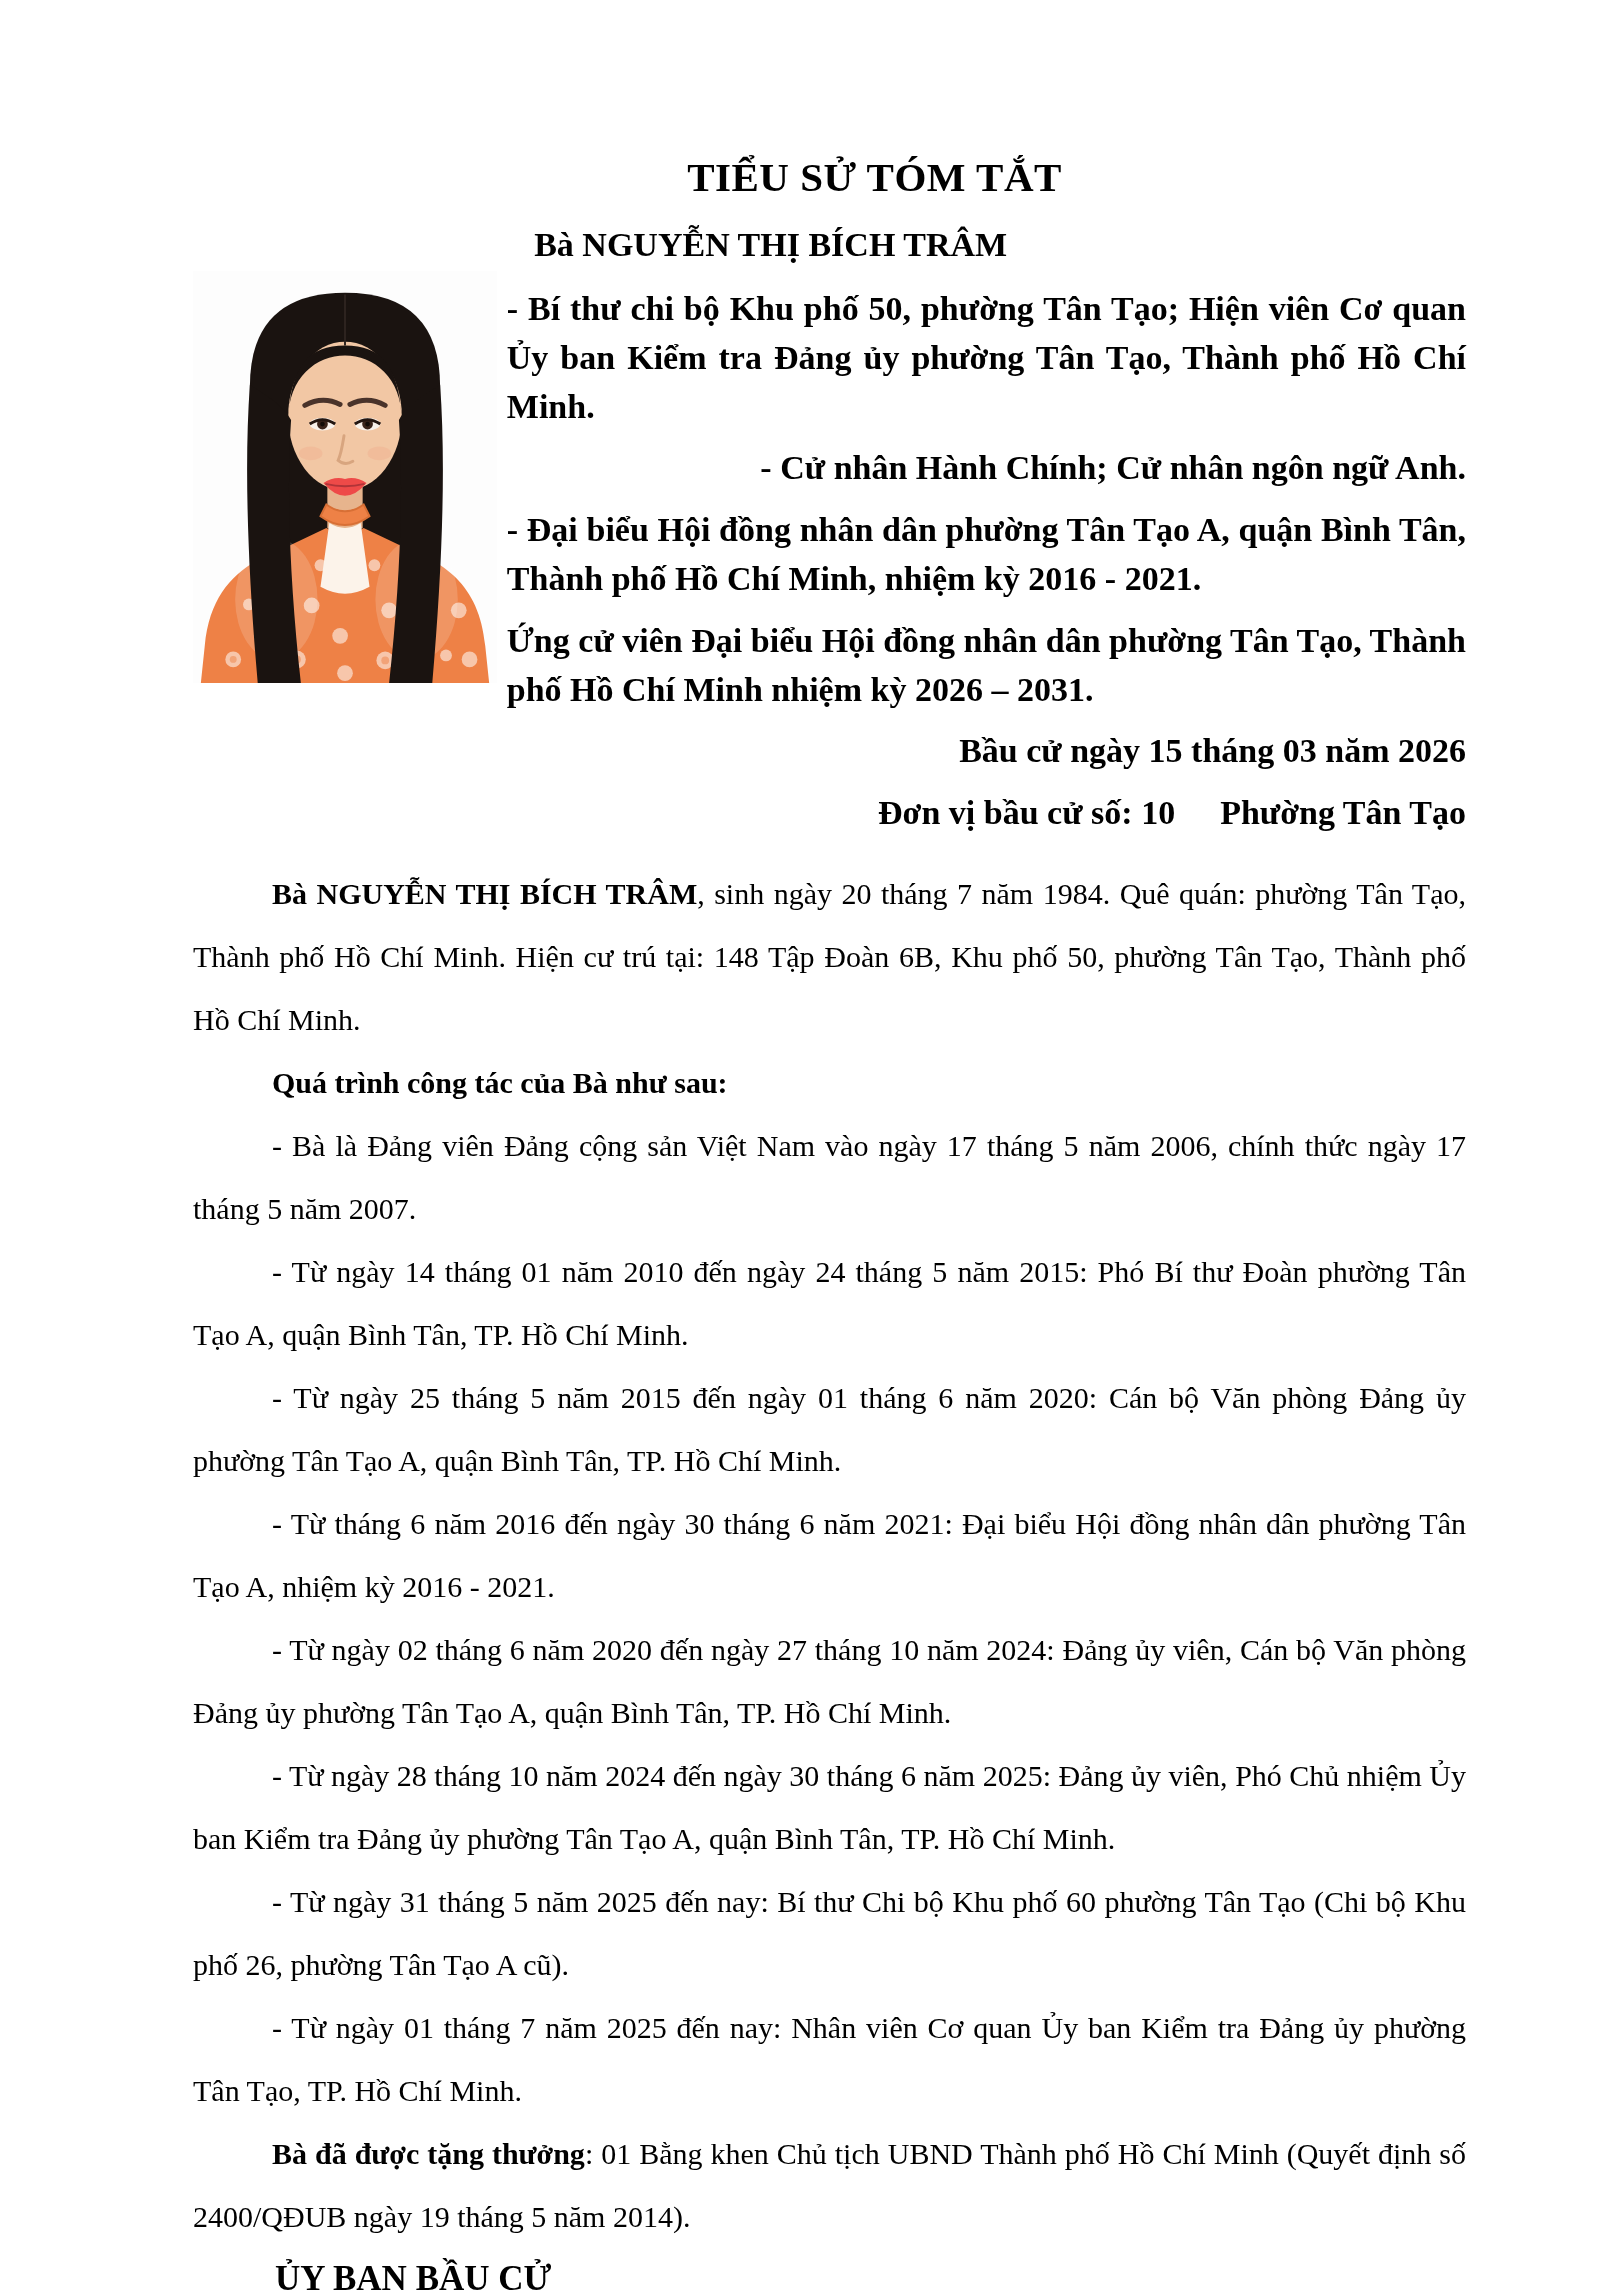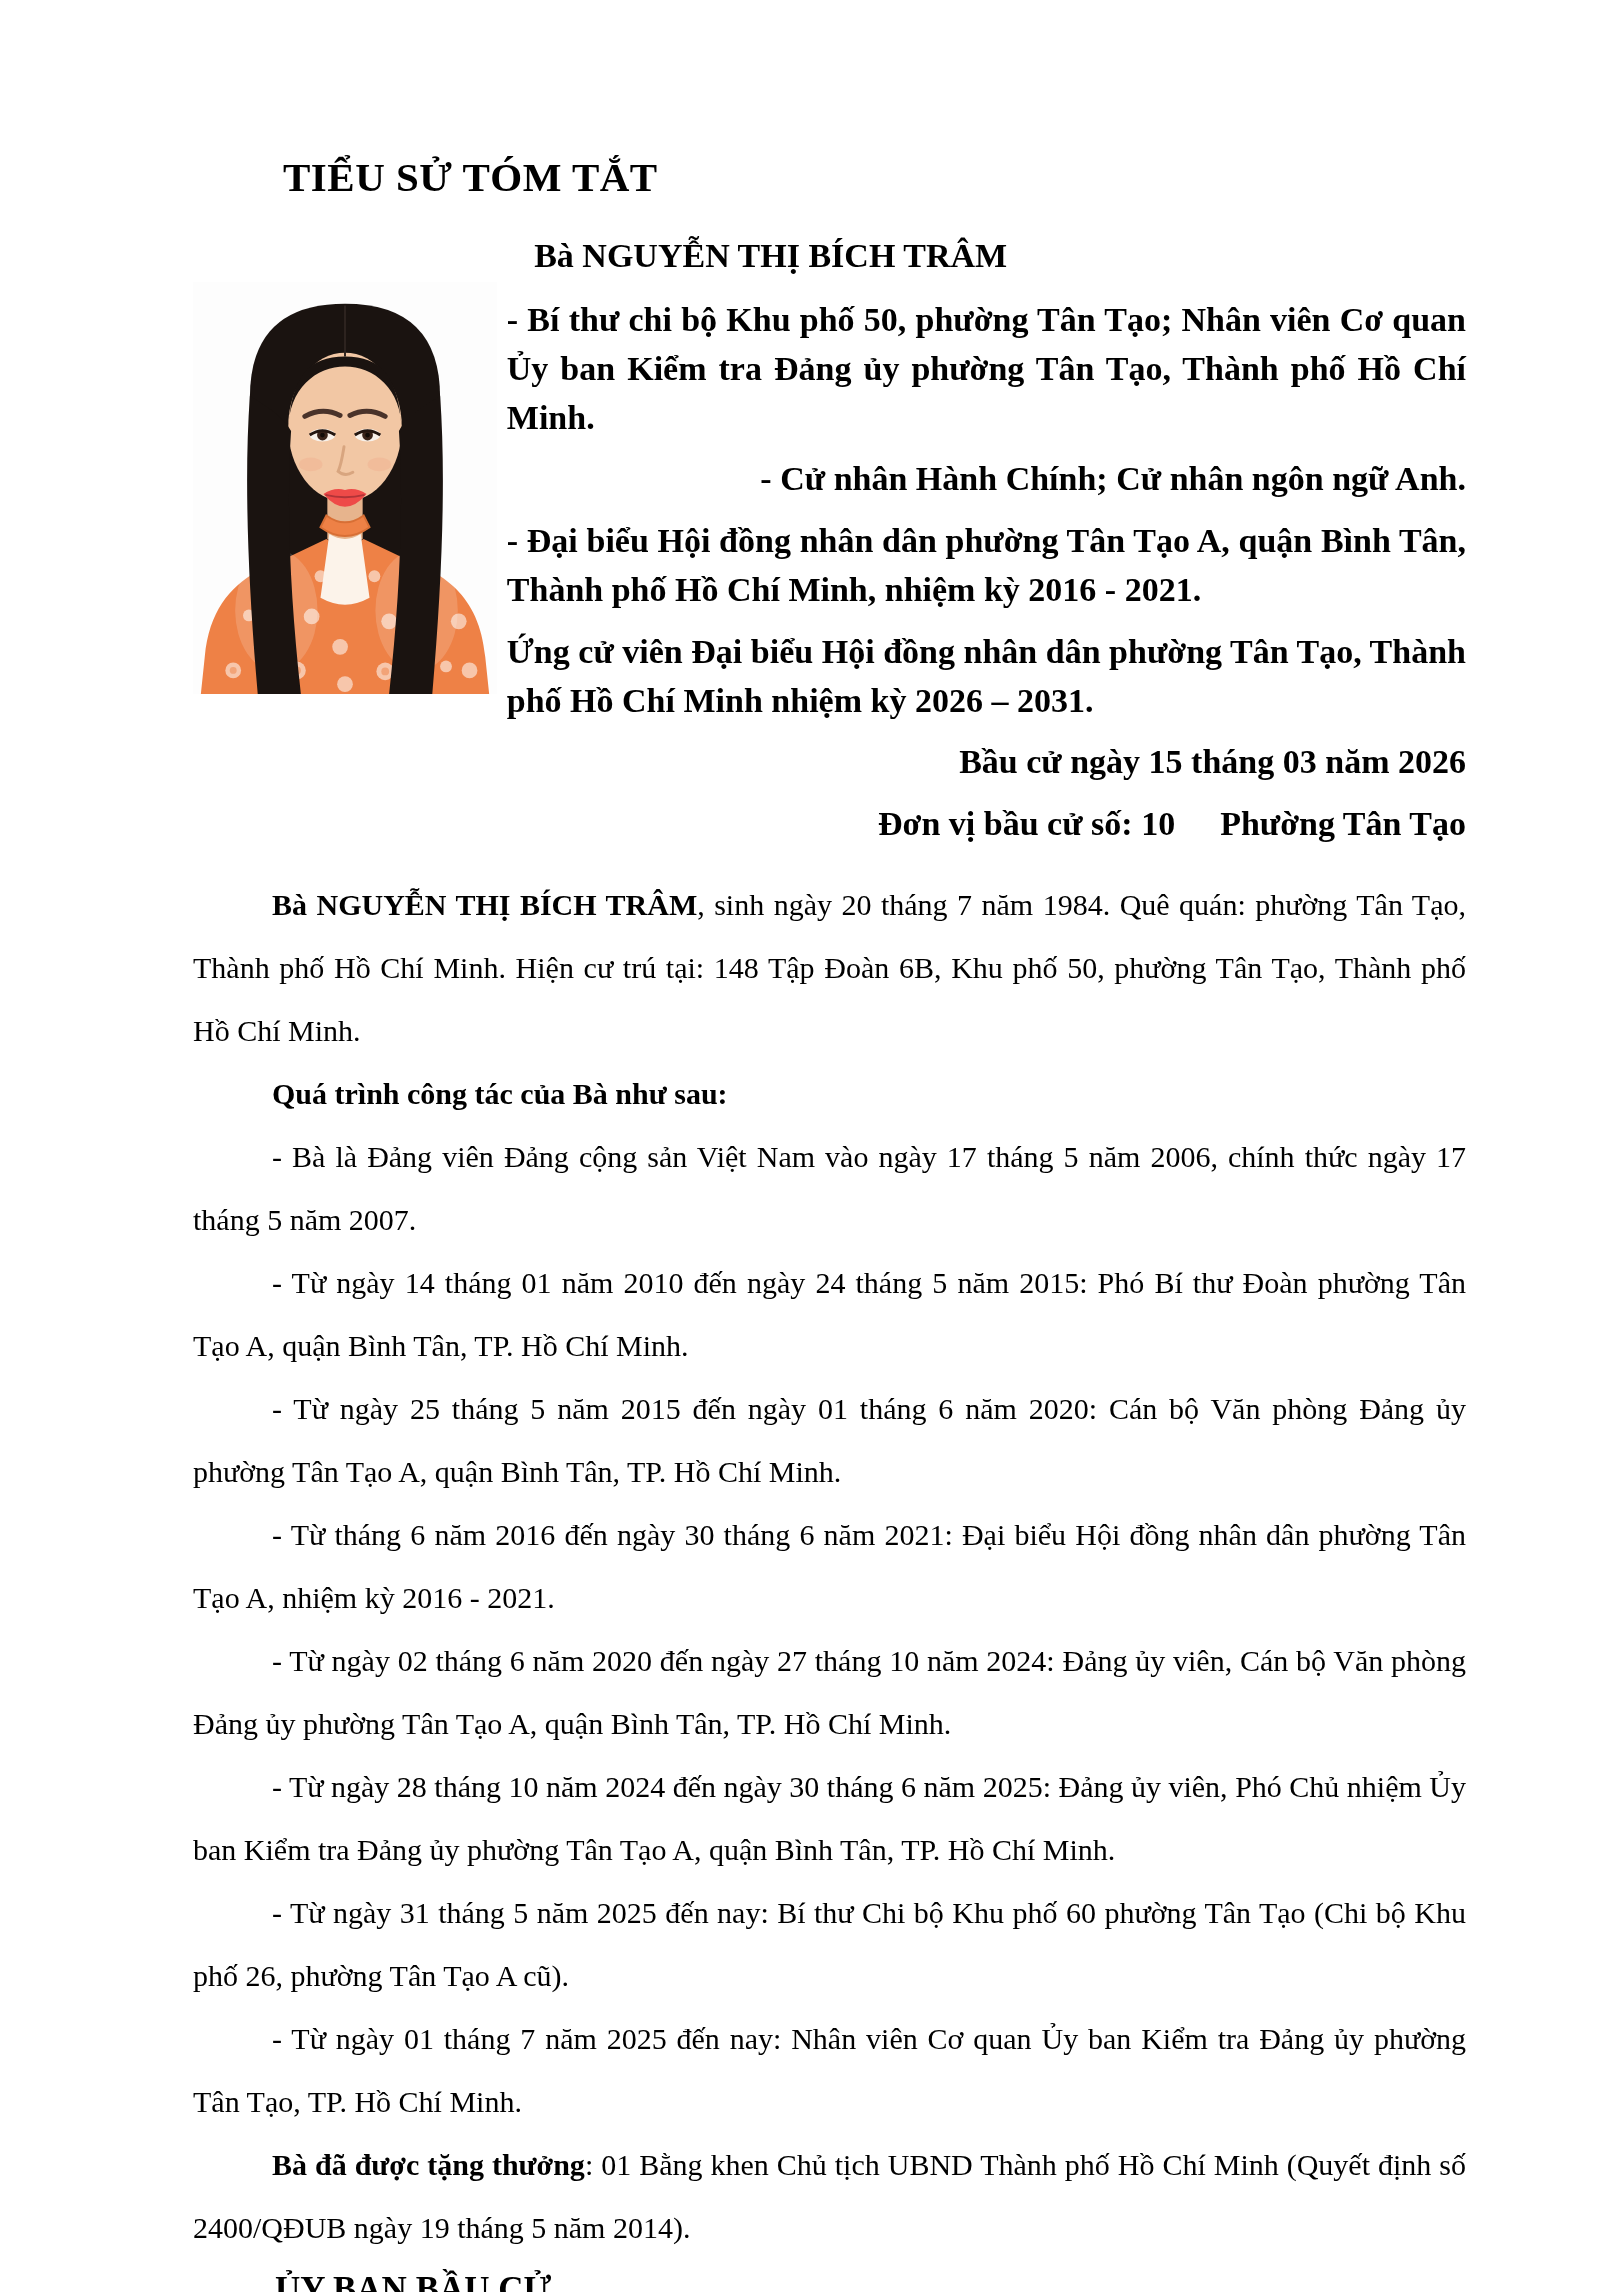--- a/index.html
+++ b/index.html
@@ -8,22 +8,22 @@
     position:relative;
     width:1621px; height:2293px;
     background:#ffffff;
     color:#000;
     font-family:"Liberation Serif","DejaVu Serif",serif;
     padding:153px 155px 0 193px;
     overflow:hidden;
   }
   .title {
     font-size:41px; font-weight:bold;
-    text-align:left; padding-left:90px;
-    margin-bottom:30px;
+    text-align:center; padding-left:90px;
+    margin-bottom:19px;
     letter-spacing:0.5px;
   }
   .top { display:flex; align-items:flex-start; }
   .photo-col { flex:0 0 304px; margin-top:51px; }
   .photo-frame { width:304px; height:412px; display:block; }
   .info-col { flex:1; padding-left:9.8px; }
   .info-col p {
     font-weight:bold; font-size:34px; line-height:49px;
     text-align:justify; margin-bottom:12.7px;
   }
@@ -118,21 +118,21 @@
         <path d="M130,250 L136,238 Q155,252 174,238 L180,250 Q155,268 130,250 Z" fill="var(--dress,#ee8146)" stroke="var(--dressdark,#d86f35)" stroke-width="2"></path>
         <path d="M139,257 Q155,267 171,257 L180,322 Q155,336 130,322 Z" fill="var(--bib,#fcf3ea)"></path>
 
         <path d="M58,116 C52,200 56,305 66,420 L110,420 C99,320 95,225 100,152 C92,136 70,124 58,116 Z" fill="var(--hair,#1a1310)"></path>
         <path d="M252,116 C258,200 254,305 244,420 L200,420 C211,320 215,225 210,152 C218,136 240,124 252,116 Z" fill="var(--hair,#1a1310)"></path>
       </svg>
     </div>
 
     <div class="info-col">
       <p class="name">Bà NGUYỄN THỊ BÍCH TRÂM</p>
-      <p>- Bí thư chi bộ Khu phố 50, phường Tân Tạo; Nhân viên Cơ quan Ủy ban Kiểm tra Đảng ủy phường Tân Tạo, Thành phố Hồ Chí Minh.</p>
+      <p>- Bí thư chi bộ Khu phố 50, phường Tân Tạo; Hiện viên Cơ quan Ủy ban Kiểm tra Đảng ủy phường Tân Tạo, Thành phố Hồ Chí Minh.</p>
       <p class="noj">- Cử nhân Hành Chính; Cử nhân ngôn ngữ Anh.</p>
       <p>- Đại biểu Hội đồng nhân dân phường Tân Tạo A, quận Bình Tân, Thành phố Hồ Chí Minh, nhiệm kỳ 2016 - 2021.</p>
       <p>Ứng cử viên Đại biểu Hội đồng nhân dân phường Tân Tạo, Thành phố Hồ Chí Minh nhiệm kỳ 2026 – 2031.</p>
       <p class="noj">Bầu cử ngày 15 tháng 03 năm 2026</p>
       <p class="noj">
         <span>Đơn vị bầu cử số: 10</span><span class="unit-gap"></span><span>Phường Tân Tạo</span>
       </p>
     </div>
   </div>
 

